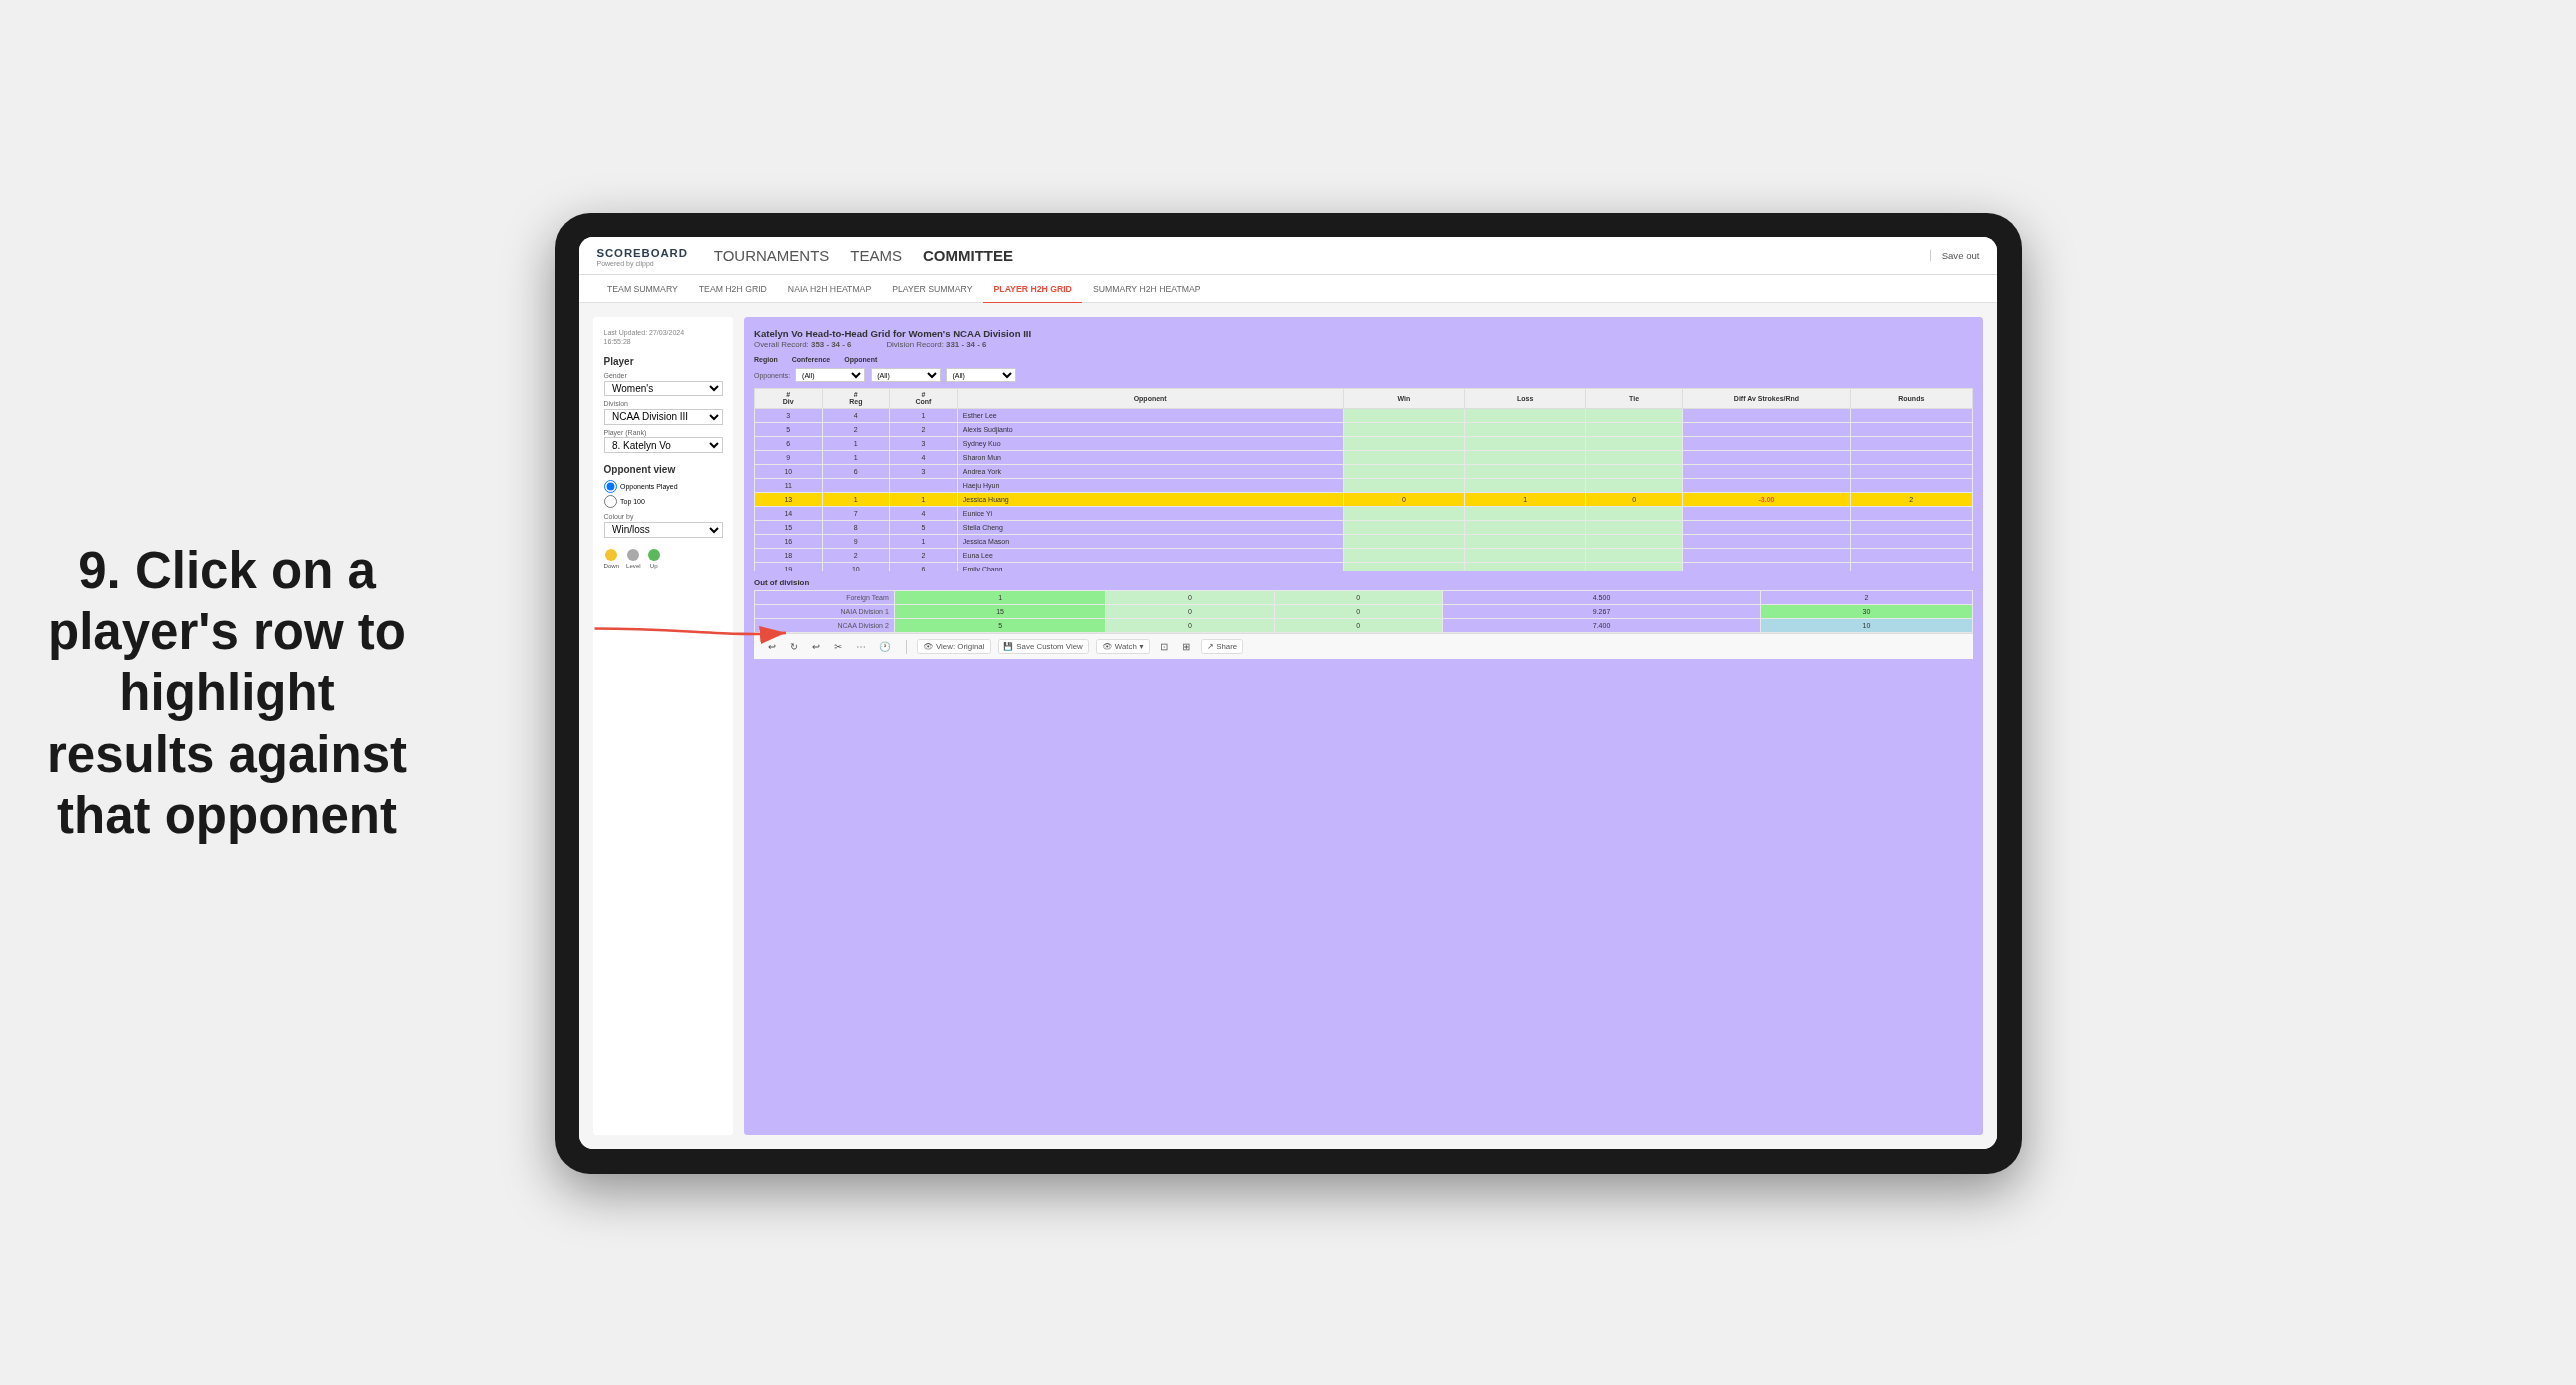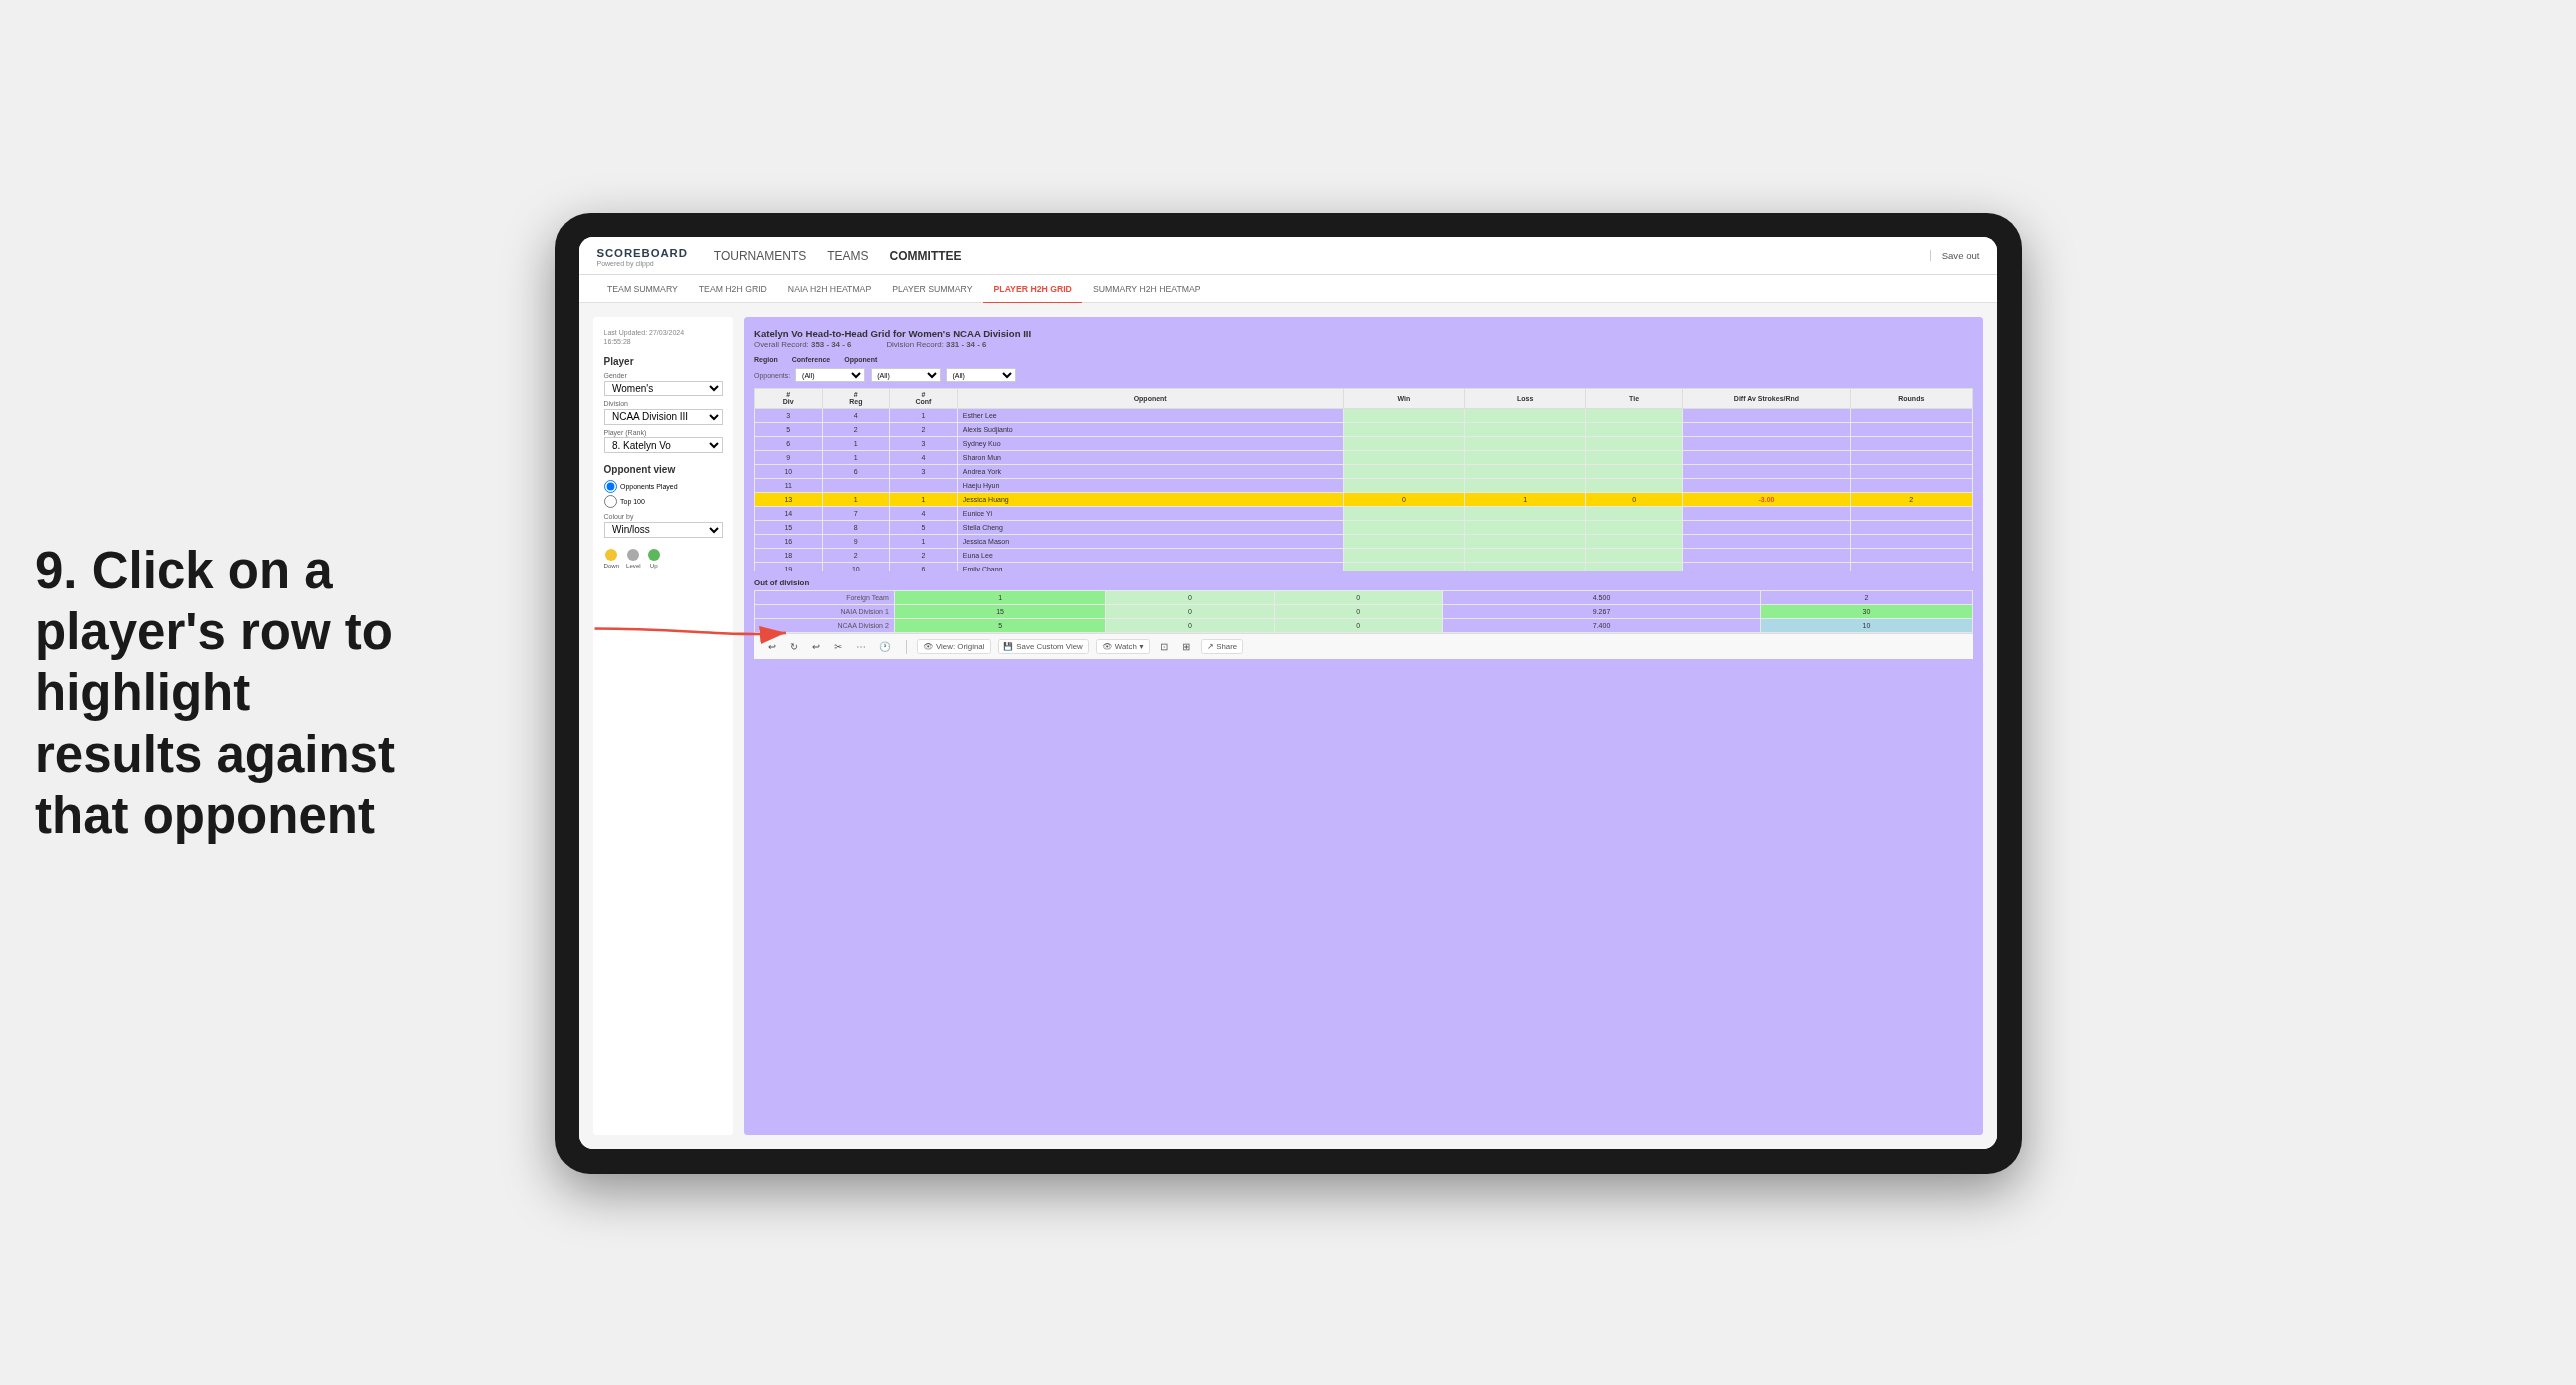--- a/index.html
+++ b/index.html
@@ -63,21 +63,21 @@
       display: block;
     }
 
     .nav-links {
       display: flex;
       gap: 21px;
       flex: 1;
     }
 
     .nav-link {
-      font-size: 12px;
+      font-size: 15px;
       color: #555;
       cursor: pointer;
       padding: 3.5px 0;
       text-decoration: none;
     }
 
     .nav-link.active {
       color: #333;
       font-weight: bold;
     }
@@ -383,20 +383,21 @@
     .annotation {
       position: absolute;
       left: 35px;
       top: 50%;
       transform: translateY(-50%);
       font-size: 51px;
       font-weight: 700;
       color: #1a1a1a;
       line-height: 1.2;
       max-width: 384px;
+      text-align: center;
     }
 
     .col-div { width: 24.5px; }
     .col-reg { width: 24.5px; }
     .col-conf { width: 24.5px; }
     .col-opp { width: 140px; }
     .col-win { width: 44px; }
     .col-loss { width: 44px; }
     .col-tie { width: 35px; }
     .col-diff { width: 61px; }

